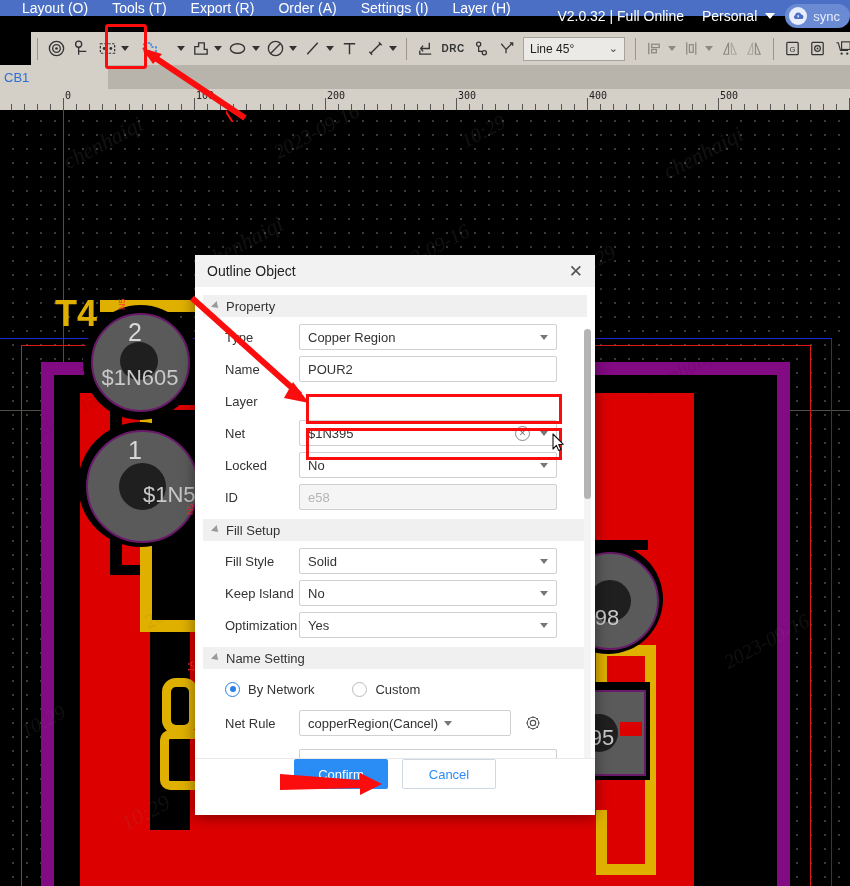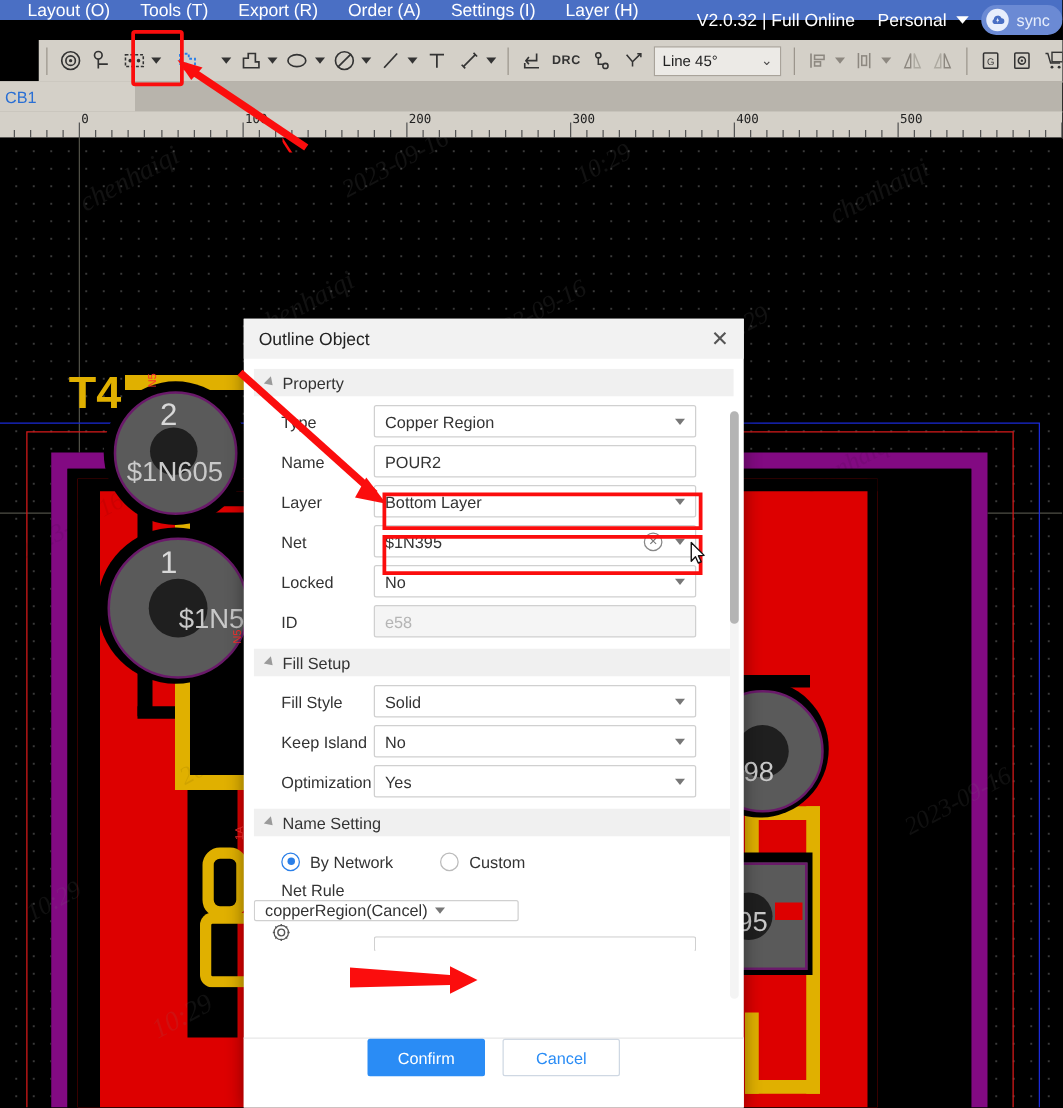--- a/index.html
+++ b/index.html
@@ -183,21 +183,21 @@
   .wm{
     position:absolute;color:rgba(255,255,255,0.07);
     font-family:"Liberation Serif",serif;font-style:italic;
     transform:rotate(-28deg);white-space:nowrap;pointer-events:none;user-select:none;
   }
   .wm.dark{color:rgba(0,0,0,0.07);}
   .wm.lite{color:rgba(120,120,120,0.13);}
 
   
   #dialog{
-    position:absolute;left:195px;top:255px;width:400px;height:632px;
+    position:absolute;left:195px;top:255px;width:400px;height:560px;
     background:#ffffff;box-shadow:0 2px 14px rgba(0,0,0,.45);
     display:flex;flex-direction:column;z-index:40;
   }
   #dlg-title{
     height:32px;background:#f2f2f2;display:flex;align-items:center;
     justify-content:space-between;padding:0 12px;flex:none;
   }
   #dlg-title-text{font-size:14px;color:#222;}
   #dlg-close{font-size:17px;color:#555;cursor:pointer;line-height:1;}
   #dlg-body{
@@ -235,21 +235,21 @@
   
   #radio-row{display:flex;align-items:center;height:32px;padding-left:22px;}
   .radio{display:flex;align-items:center;margin-right:38px;}
   .rdot{
     width:13px;height:13px;border-radius:50%;border:1px solid #bbb;background:#fff;
     margin-right:8px;display:flex;align-items:center;justify-content:center;flex:none;
   }
   .rdot.on{border-color:#2a7fe8;}
   .rdot.on::after{content:"";width:6px;height:6px;border-radius:50%;background:#2a7fe8;}
   .rlab{font-size:13px;color:#333;}
-  #netrule-row{display:flex;height:36px;flex-direction:column;}
+  #netrule-row{display:flex;align-items:center;height:36px;}
   #netrule-ctrl{
     height:26px;border:1px solid #d0d0d0;border-radius:2px;background:#fff;
     display:flex;align-items:center;padding:0 8px;font-size:13px;color:#333;
     width:212px;box-sizing:border-box;
   }
   #gear-btn{margin-left:12px;width:20px;height:20px;display:flex;align-items:center;justify-content:center;}
   #partial-row{
     height:12px;border:1px solid #d0d0d0;border-top:1px solid #d0d0d0;
     margin-top:8px;margin-right:30px;margin-left:96px;border-radius:2px;
     border-bottom:none;background:#fff;box-sizing:border-box;
@@ -688,24 +688,20 @@
 
       <div class="frow">
         <span class="flabel">Name</span>
         <div class="fctrl">
           <span class="val">POUR2</span>
         </div>
       </div>
 
       <div class="frow">
         <span class="flabel">Layer</span>
-        <div class="fctrl">
-          <span class="val">Bottom Layer</span>
-          <span class="chev"></span>
-        </div>
       </div>
 
       <div class="frow">
         <span class="flabel">Net</span>
         <div class="fctrl">
           <span class="val">$1N395</span>
           <span class="clearx">✕</span>
           <span class="chev"></span>
         </div>
       </div>

